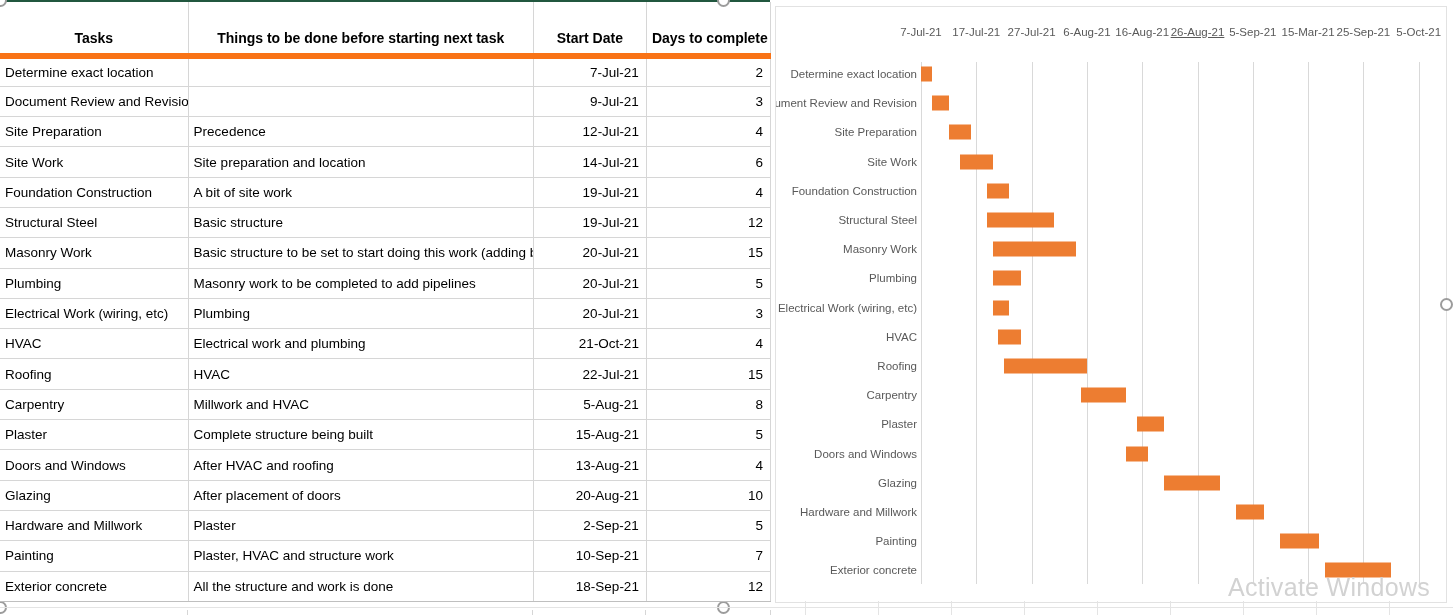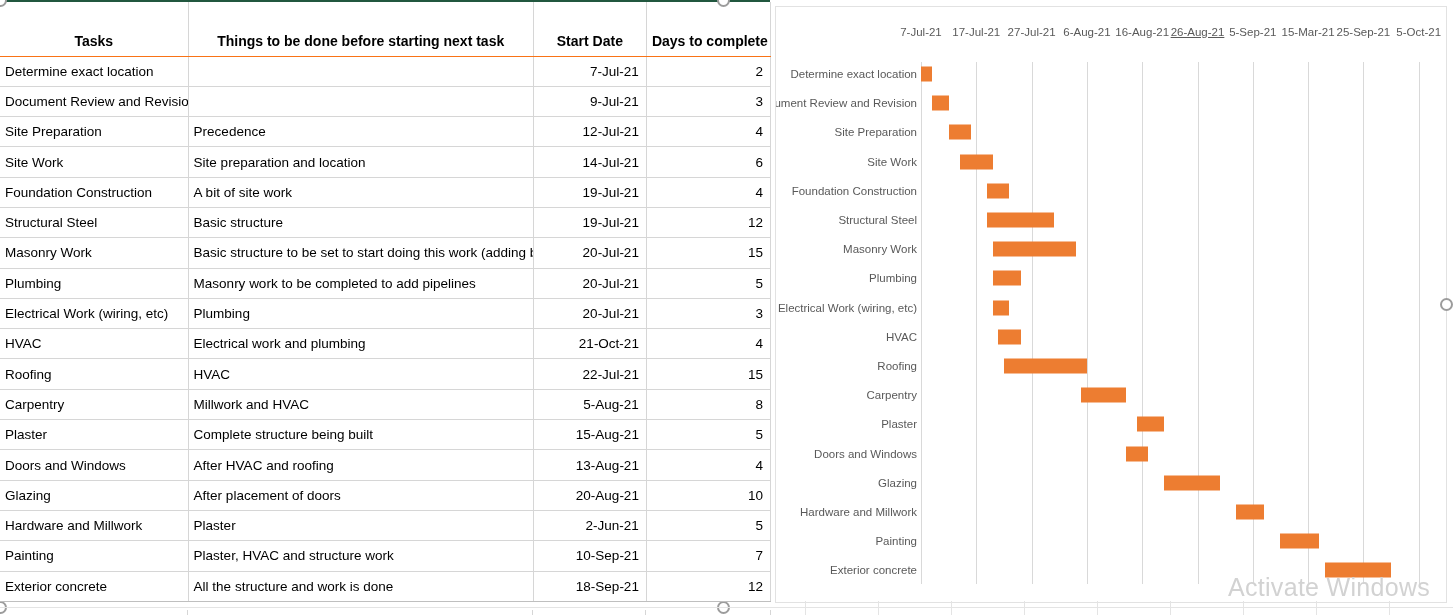--- a/index.html
+++ b/index.html
@@ -69,21 +69,21 @@
     white-space: nowrap;
     vertical-align: middle;
   }
   .tbl thead th {
     height: 54px;
     font-weight: bold;
     text-align: center;
     vertical-align: bottom;
     padding-bottom: 7px;
     font-size: 14px;
-    border-bottom: 1px solid #f97316;
+    border-bottom: 6px solid #f97316;
   }
   .tbl td.num { text-align: right; padding-right: 7px; }
   .tbl tbody tr:last-child td { border-bottom: 1px solid #bfbfbf; }
 
   
   .tbl th:first-child, .tbl td:first-child { border-left: none; }
 
   
   .bottom-strip {
     position: absolute;
@@ -303,21 +303,21 @@
           </tr>
           <tr>
             <td>Glazing</td>
             <td>After placement of doors</td>
             <td class="num">20-Aug-21</td>
             <td class="num">10</td>
           </tr>
           <tr>
             <td>Hardware and Millwork</td>
             <td>Plaster</td>
-            <td class="num">2-Jun-21</td>
+            <td class="num">2-Sep-21</td>
             <td class="num">5</td>
           </tr>
           <tr>
             <td>Painting</td>
             <td>Plaster, HVAC and structure work</td>
             <td class="num">10-Sep-21</td>
             <td class="num">7</td>
           </tr>
           <tr>
             <td>Exterior concrete</td>

